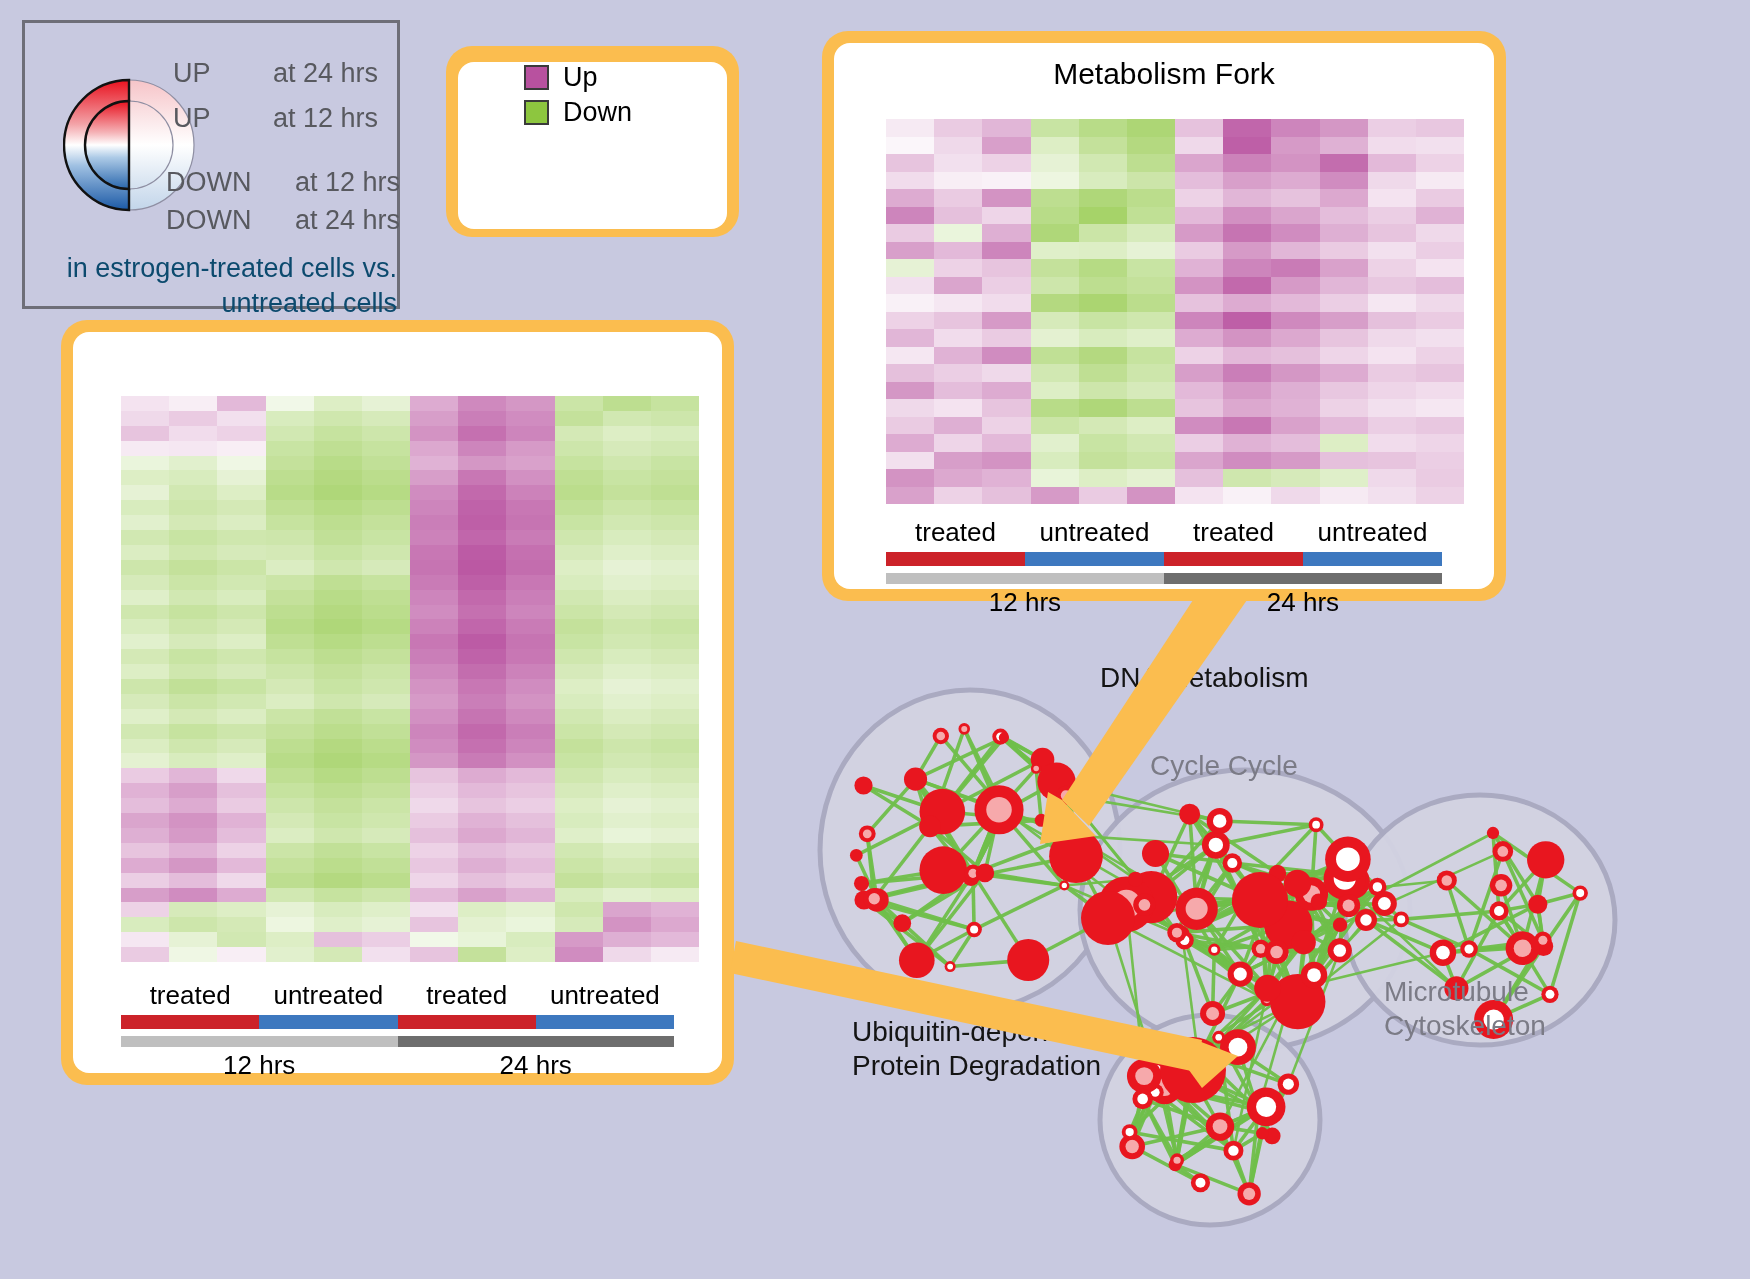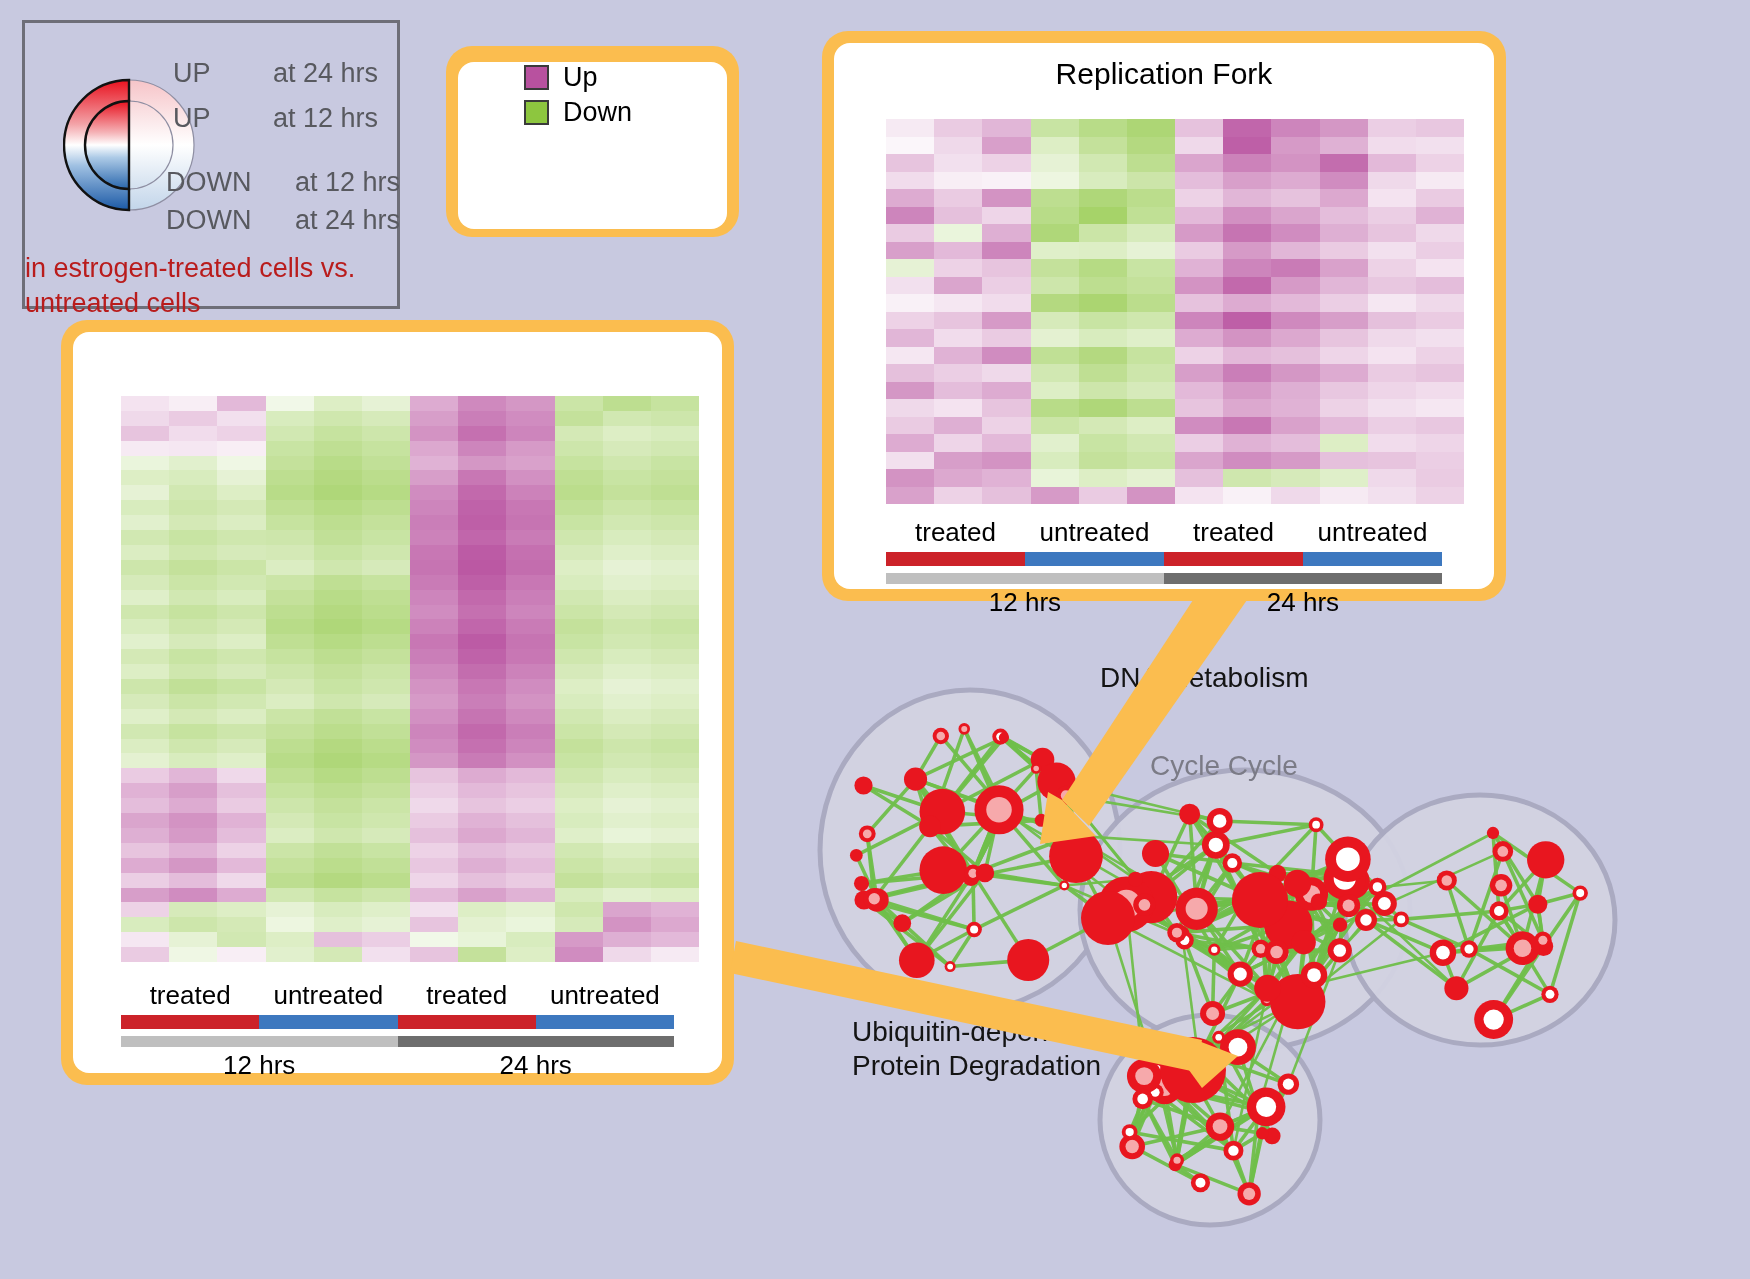--- a/index.html
+++ b/index.html
@@ -16,21 +16,21 @@
   .ring-svg{position:absolute;left:0;top:0;}
   .legend-row{position:absolute;color:#58595f;font-size:27px;white-space:nowrap;}
   #lg-up24-a{left:148px;top:35px;}
   #lg-up24-b{left:248px;top:35px;}
   #lg-up12-a{left:148px;top:80px;}
   #lg-up12-b{left:248px;top:80px;}
   #lg-dn12-a{left:141px;top:144px;}
   #lg-dn12-b{left:270px;top:144px;}
   #lg-dn24-a{left:141px;top:182px;}
   #lg-dn24-b{left:270px;top:182px;}
-  #legend-foot{position:absolute;left:0;top:228px;width:100%;text-align:left;color:#b91c1c;font-size:27px;line-height:1.28;}
+  #legend-foot{position:absolute;left:0;top:228px;width:100%;text-align:right;color:#0c4a6e;font-size:27px;line-height:1.28;}
 
   
   #key-panel{left:446px;top:46px;width:293px;height:191px;}
   #key-panel .key-head{font-size:27px;color:#000;text-align:center;padding-top:14px;line-height:1.14;}
   .key-item{display:flex;align-items:center;gap:14px;margin-left:66px;margin-top:4px;}
   .swatch{width:25px;height:25px;border:2px solid #3a3a3a;box-sizing:border-box;}
   .key-item span.lbl{font-size:27px;color:#000;}
 
   
   #rf-panel{left:822px;top:31px;width:684px;height:570px;}
@@ -132,21 +132,21 @@
     </div>
     <div class="key-item">
       <span class="swatch" id="sw-down" style="background: rgb(141, 198, 63);"></span>
       <span class="lbl">Down</span>
     </div>
   </div>
 </div>
 
 <div class="panel" id="rf-panel">
   <div class="panel-inner">
-    <div class="hm-title">Replication Fork</div>
+    <div class="hm-title">Metabolism Fork</div>
     <div class="hm-grid" id="rf-grid" style="grid-template-columns: repeat(12, 1fr); grid-template-rows: repeat(22, 1fr);">
         <div class="hm-cell" style="background: rgb(246, 234, 243);"></div>
         <div class="hm-cell" style="background: rgb(234, 203, 226);"></div>
         <div class="hm-cell" style="background: rgb(225, 182, 215);"></div>
         <div class="hm-cell" style="background: rgb(200, 228, 163);"></div>
         <div class="hm-cell" style="background: rgb(184, 220, 136);"></div>
         <div class="hm-cell" style="background: rgb(173, 214, 117);"></div>
         <div class="hm-cell" style="background: rgb(230, 194, 221);"></div>
         <div class="hm-cell" style="background: rgb(193, 102, 171);"></div>
         <div class="hm-cell" style="background: rgb(205, 133, 188);"></div>
@@ -1501,20 +1501,22 @@
       <circle cx="387.07817586040704" cy="560.2683973928445" r="3.591187019567558" fill="#f6a9ab"></circle>
       <circle cx="318" cy="318" r="27" fill="#e8161f"></circle>
       <circle cx="403" cy="470" r="33" fill="#e8161f"></circle>
       <circle cx="470" cy="300" r="28" fill="#e8161f"></circle>
       <circle cx="576" cy="320" r="11" fill="#e8161f"></circle>
       <circle cx="576" cy="320" r="5.720000000000001" fill="#ffffff"></circle>
     </svg>
 
   <div class="net-label" id="nl-dna">DNA Metabolism</div>
   <div class="net-label" id="nl-cc">Cycle Cycle</div>
+  <div class="net-label" id="nl-mt">Microtubule
+Cytoskeleton</div>
   <div class="net-label" id="nl-ub">Ubiquitin-dependent
 Protein Degradation</div>
 </div>
 
 <svg class="arrow-svg" width="1750" height="1279" viewBox="0 0 1750 1279" id="connectors">
     <path d="M1193 600 L1247 600 L1089 826 L1062 800 Z" fill="#fbbd4f"></path>
     <path d="M1062 800 L1096 836 L1040 844 L1048 792 Z" fill="#fbbd4f"></path>
     <path d="M736 941 L1202 1040 L1196 1072 L730 973 Z" fill="#fbbd4f"></path>
     <path d="M1196 1040 L1238 1056 L1202 1088 L1186 1066 Z" fill="#fbbd4f"></path>
   </svg>

